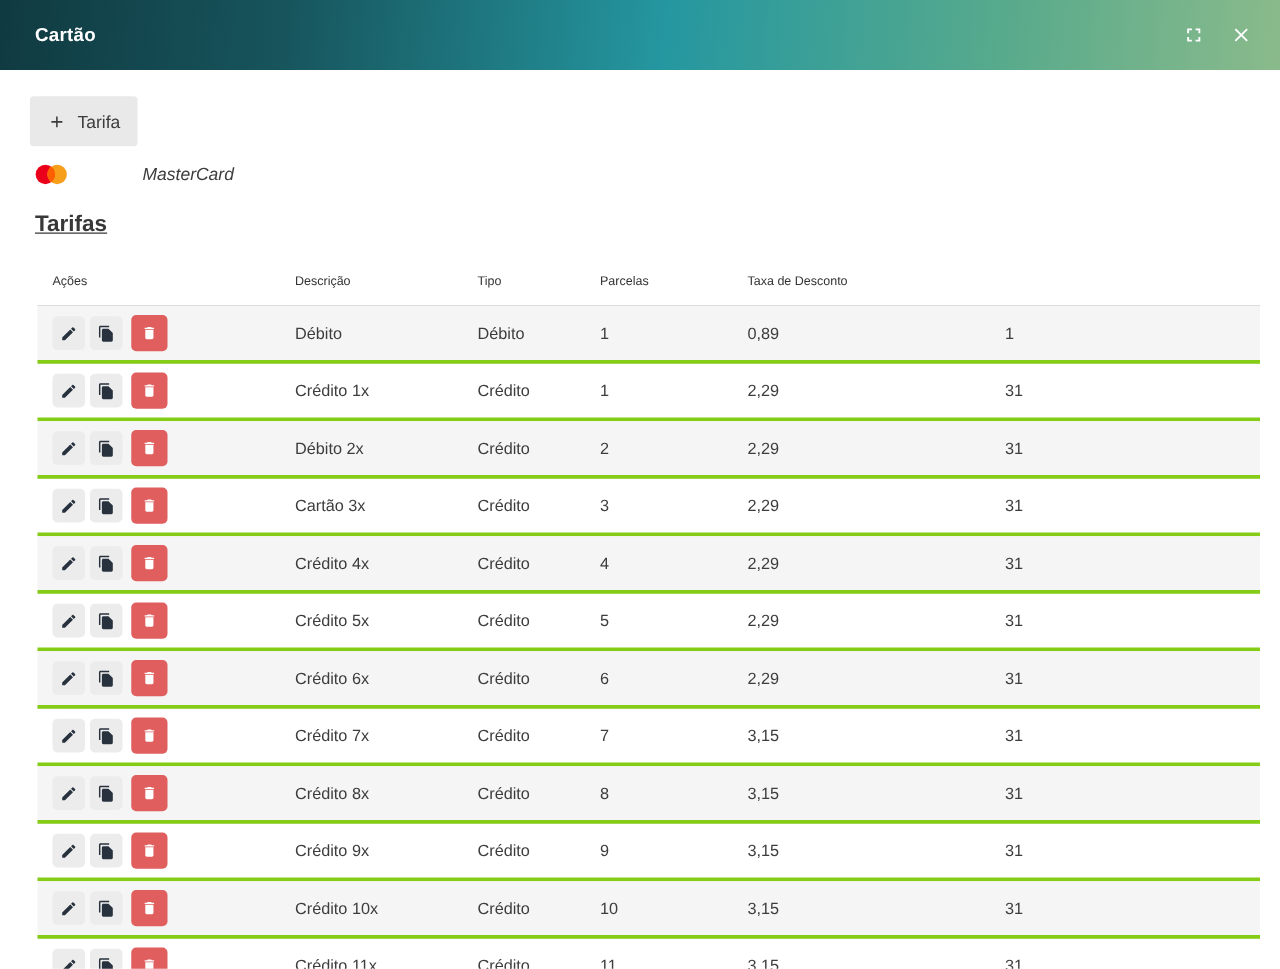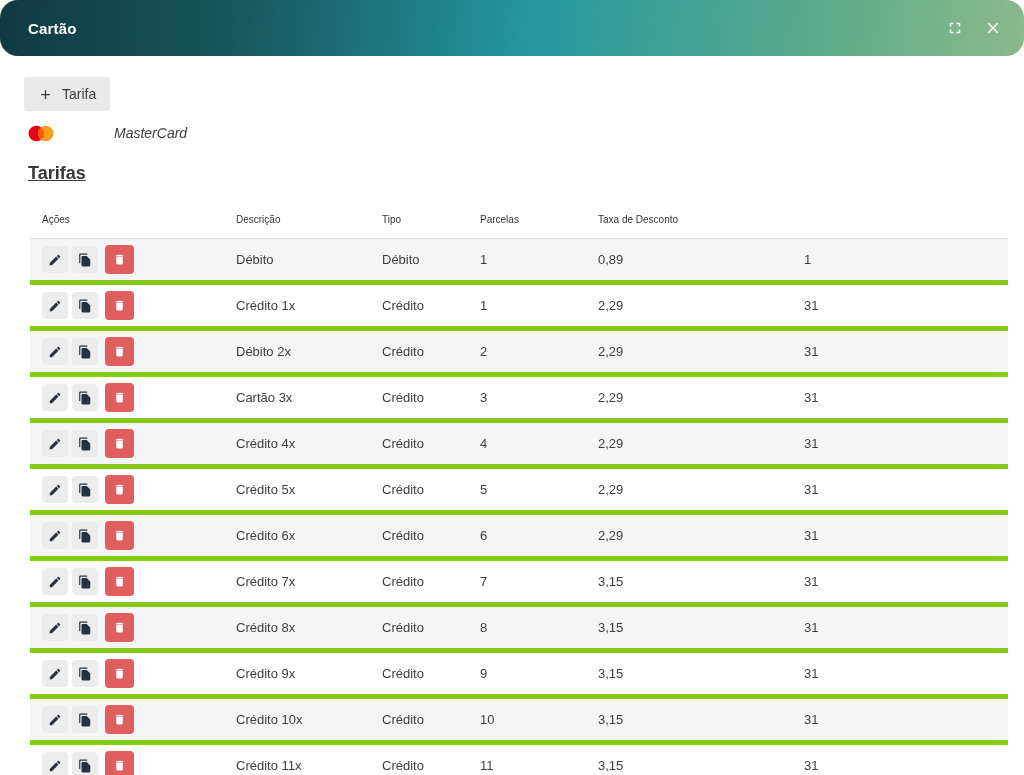--- a/index.html
+++ b/index.html
@@ -21,49 +21,48 @@
   .titlebar {
     height: 56px;
     background: linear-gradient(95deg,
       var(--header-gradient-start) 0%,
       #17545c 22%,
       var(--header-gradient-mid) 52%,
       #57aa8c 78%,
       var(--header-gradient-end) 100%);
     display: flex; align-items: center; justify-content: space-between;
     padding: 0 22px 0 28px;
-    border-radius: 18px;
   }
   .titlebar-title { color: #ffffff; font-size: 15px; font-weight: 700; letter-spacing: .2px; }
   .titlebar-actions { display: flex; align-items: center; gap: 20px; }
   .titlebar-actions .tb-icon { width: 18px; height: 18px; display: inline-flex; cursor: pointer; }
   .titlebar-actions svg { width: 18px; height: 18px; fill: #ffffff; }
   
   .content { padding-top: 21px; }
   .add-btn {
-    margin-left: 24px; height: 34px; min-width: 85px;
+    margin-left: 24px; height: 40px; min-width: 85px;
     background: #e9e9e9; border: none; border-radius: 3px;
     display: inline-flex; align-items: center; justify-content: center; gap: 9px;
     padding: 0 14px; font-family: inherit; font-size: 14px; color: #3c3c3c; cursor: pointer;
   }
   .add-btn svg { width: 15px; height: 15px; fill: #3c3c3c; }
   .brand-row { margin: 13px 0 0 28px; display: flex; align-items: center; height: 18px; font-style: italic; }
   .brand-logo { width: 26px; height: 17px; display: inline-flex; }
   .brand-label { margin-left: 60px; font-size: 14px; color: #3d3d3d; }
   .section-title { margin: 21px 0 0 28px; font-size: 18px; font-weight: 700; color: #383838; text-decoration: underline; }
   
   .tariff-table { margin: 17px 16px 0 30px; width: 978px; font-size: 13px; }
   .thead, .trow {
     display: grid;
     grid-template-columns: 194px 146px 98px 118px 206px 1fr;
     align-items: center;
   }
   .thead { height: 38px; border-bottom: 1px solid #dcdcdc; }
   .thead .hcell { font-weight: 400; color: #333333; padding-left: 12px; font-size: 10px; }
-  .trow { height: 46px; border-bottom: 5px solid #84cc16; }
+  .trow { height: 46px; border-bottom: 3px solid #84cc16; }
   .trow:nth-child(odd) { background: #f5f5f5; }
   .cell { padding-left: 12px; color: #3d3d3d; }
   .actions-cell { display: flex; align-items: center; gap: 4px; padding-left: 12px; }
   .icon-btn {
     width: 26px; height: 27px; border: none; border-radius: 4px;
     background: var(--btn-gray); display: inline-flex; align-items: center; justify-content: center;
     cursor: pointer; padding: 0;
   }
   .icon-btn svg { width: 14px; height: 14px; fill: var(--icon-dark); }
   .icon-btn.delete { width: 29px; height: 29px; background: var(--delete-button); margin-left: 3px; }

